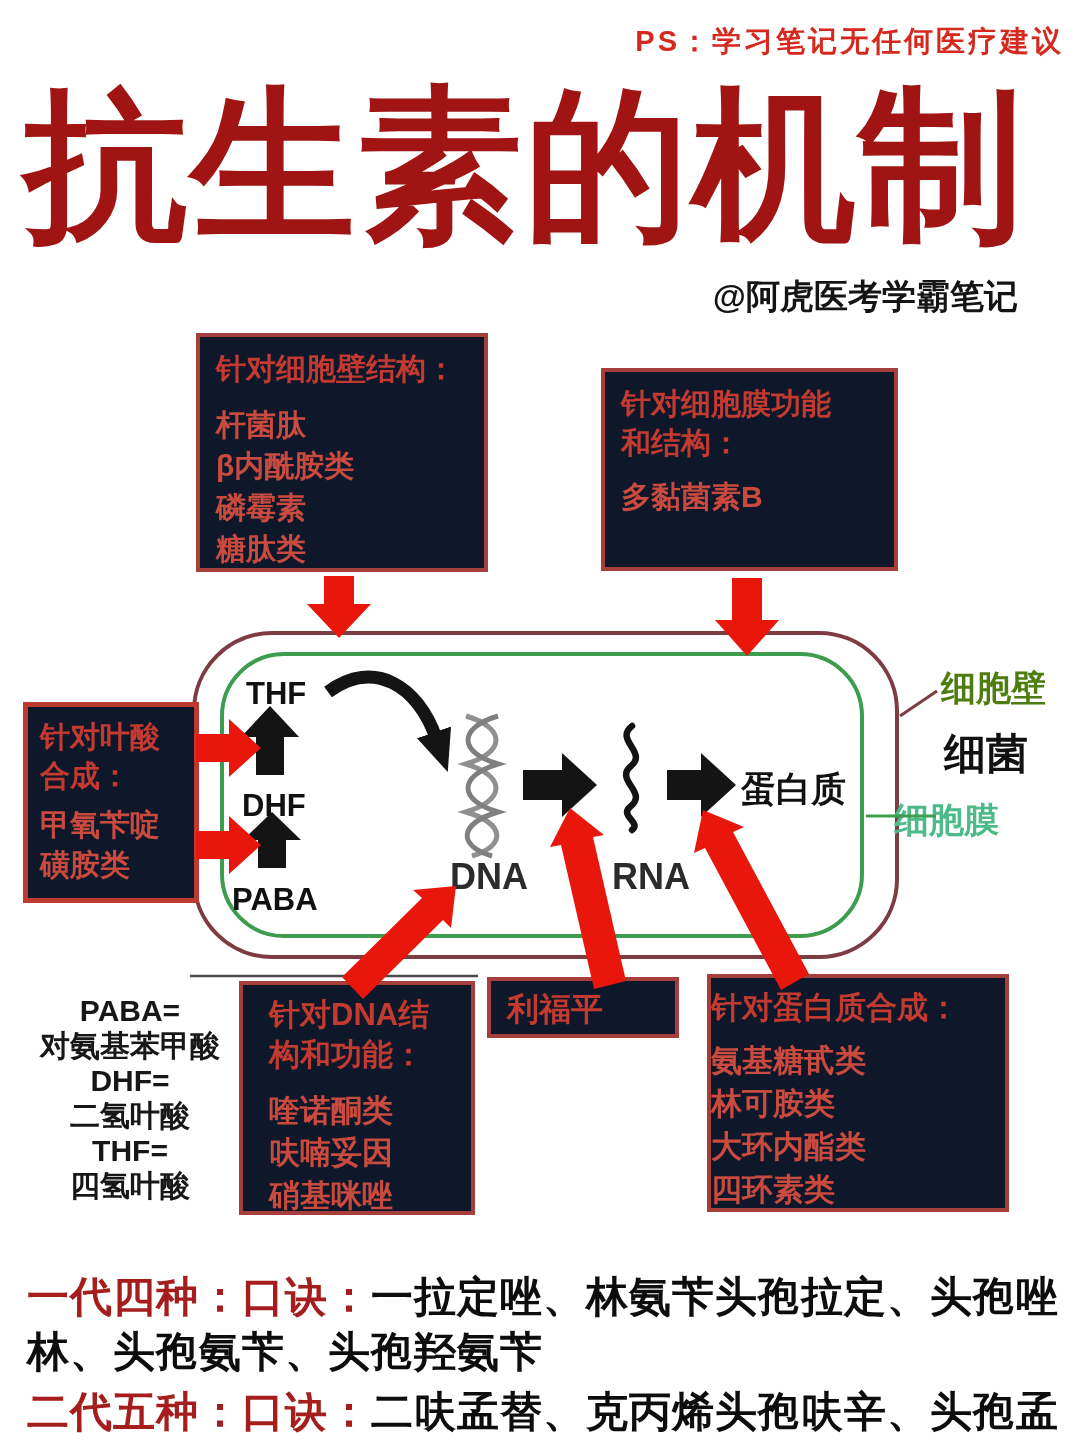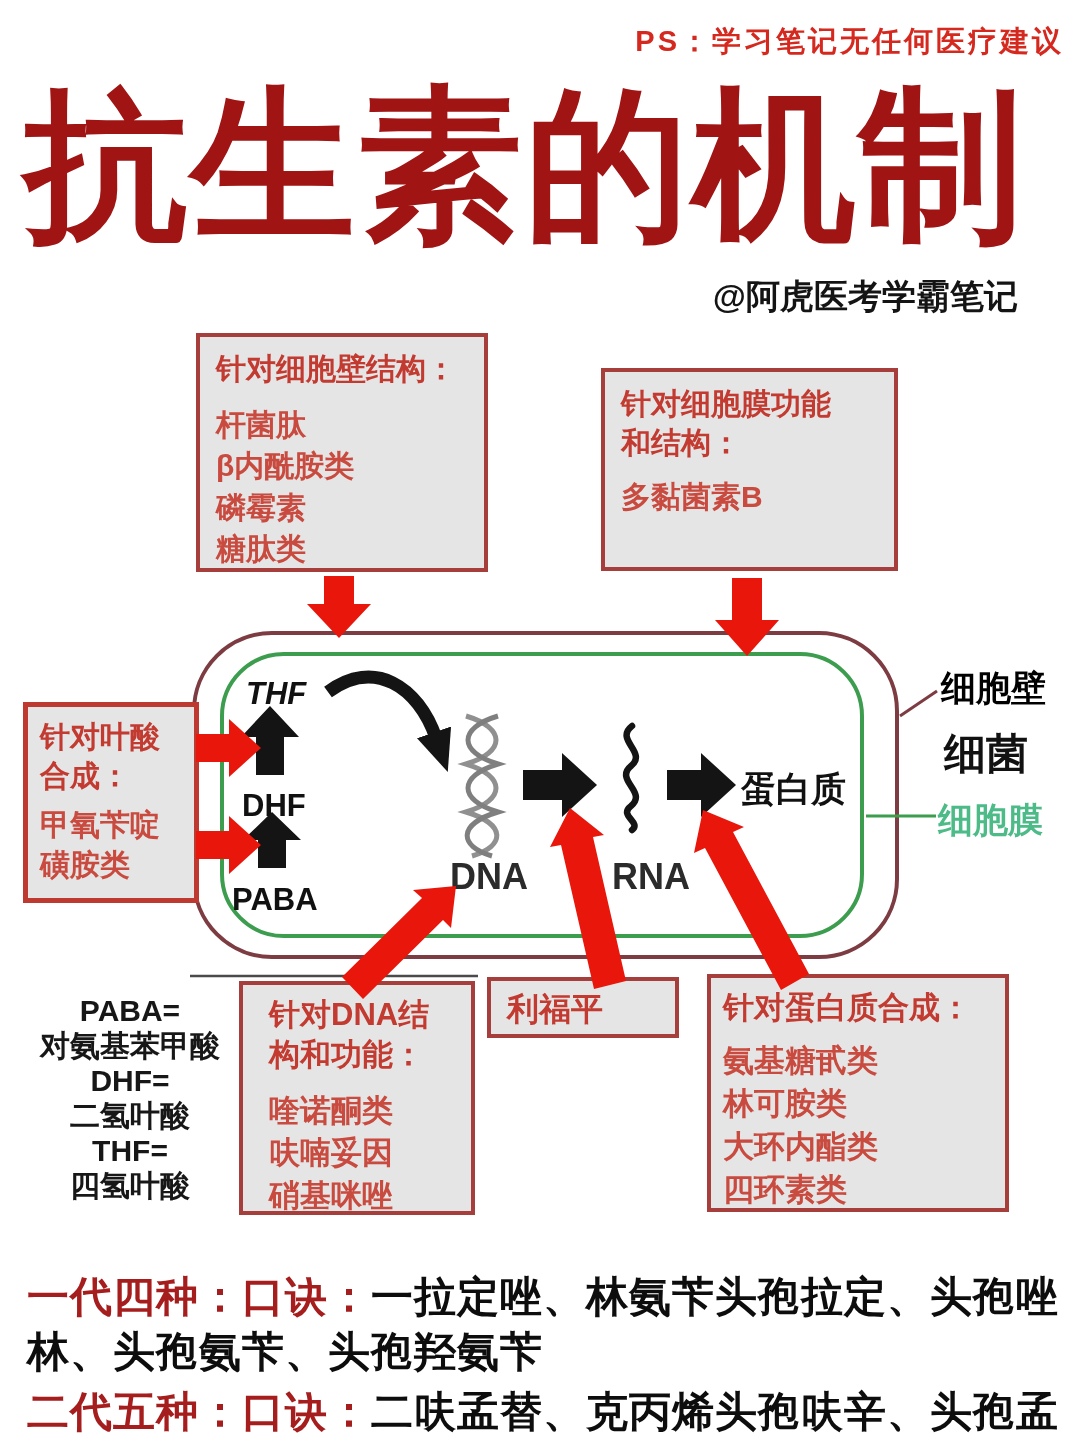--- a/index.html
+++ b/index.html
@@ -13,48 +13,48 @@
          font-weight:900;color:#A01414;letter-spacing:3px;line-height:1.05;white-space:nowrap;}
   .handle{position:absolute;top:274px;right:62px;font-size:34px;font-weight:600;color:#141414;}
 
   
   .cell-wall{position:absolute;left:192px;top:631px;width:707px;height:328px;
              border:4px solid #7D3C42;border-radius:80px;background:#fff;z-index:1;}
   .cell-membrane{position:absolute;left:220px;top:652px;width:644px;height:286px;
              border:4px solid #3D9D4F;border-radius:64px;background:#fff;z-index:1;}
 
   .mol{position:absolute;color:#111;z-index:3;}
-  .mol-thf{left:246px;top:676px;font-size:31px;font-weight:800;font-style:italic;}
+  .mol-thf{left:246px;top:676px;font-size:31px;font-weight:800;}
   .mol-dhf{left:242px;top:788px;font-size:31px;font-weight:800;}
   .mol-paba{left:232px;top:882px;font-size:31px;font-weight:800;}
   .mol-dna{left:450px;top:856px;font-size:36px;font-weight:600;color:#2b2b2b;}
   .mol-rna{left:612px;top:856px;font-size:36px;font-weight:600;color:#2b2b2b;}
   .mol-protein{left:741px;top:766px;font-size:35px;font-weight:700;}
 
   .side-label{position:absolute;z-index:3;font-weight:800;}
-  .lbl-wall{left:941px;top:665px;font-size:35px;color:#000000;}
+  .lbl-wall{left:941px;top:665px;font-size:35px;color:#4d7c0f;}
   .lbl-bact{left:944px;top:726px;font-size:42px;font-weight:900;color:#111;}
-  .lbl-memb{left:938px;top:797px;font-size:35px;color:#4CBB87;}
+  .lbl-memb{left:894px;top:797px;font-size:35px;color:#4CBB87;}
 
   
-  .abox{position:absolute;border:4px solid #A63F3B;background:#e5e5e5;padding:12px 16px;z-index:4;}
+  .abox{position:absolute;border:4px solid #A63F3B;background:#0f172a;padding:12px 16px;z-index:4;}
   .abox-title{font-size:30px;font-weight:800;color:#C23A30;line-height:1.3;}
   .abox-items{margin-top:16px;font-size:30px;font-weight:700;color:#C94A3E;line-height:1.38;}
   .box-wall{left:196px;top:333px;width:292px;height:239px;}
   .box-memb{left:601px;top:368px;width:297px;height:203px;}
   .box-memb .abox-title{max-width:232px;}
   .box-memb .abox-items{margin-top:14px;}
   .box-folate{left:23px;top:702px;width:176px;height:201px;border-width:5px;border-color:#BE3A31;padding:10px 12px;}
   .box-folate .abox-items{margin-top:10px;line-height:1.34;}
   .box-dna{left:239px;top:981px;width:236px;height:234px;padding:10px 26px;}
   .box-dna .abox-title,.box-dna .abox-items{font-size:31px;}
   .box-dna .abox-items{margin-top:14px;}
   .box-rif{left:487px;top:977px;width:192px;height:61px;padding:8px 11px 0 16px;}
   .box-rif .abox-title{font-size:32px;}
-  .box-protein{left:707px;top:974px;width:302px;height:238px;padding:10px 12px;}
+  .box-protein{left:707px;top:974px;width:302px;height:238px;padding:10px 0;}
   .box-protein .abox-title,.box-protein .abox-items{font-size:31px;}
   .box-protein .abox-items{margin-top:12px;}
 
   .legend{position:absolute;left:26px;top:993px;width:208px;text-align:center;z-index:2;
           font-size:30px;color:#171717;line-height:1.17;}
   .lg-term{font-weight:800;}
   .lg-def{font-weight:600;}
 
   .overlay{position:absolute;left:0;top:0;z-index:6;pointer-events:none;}
 

